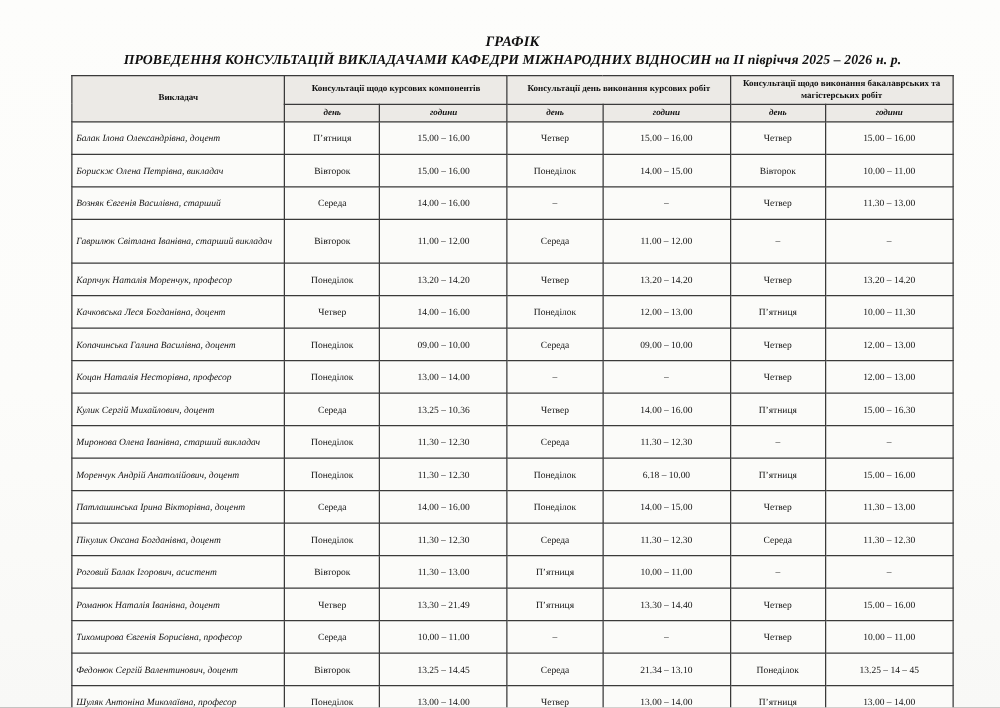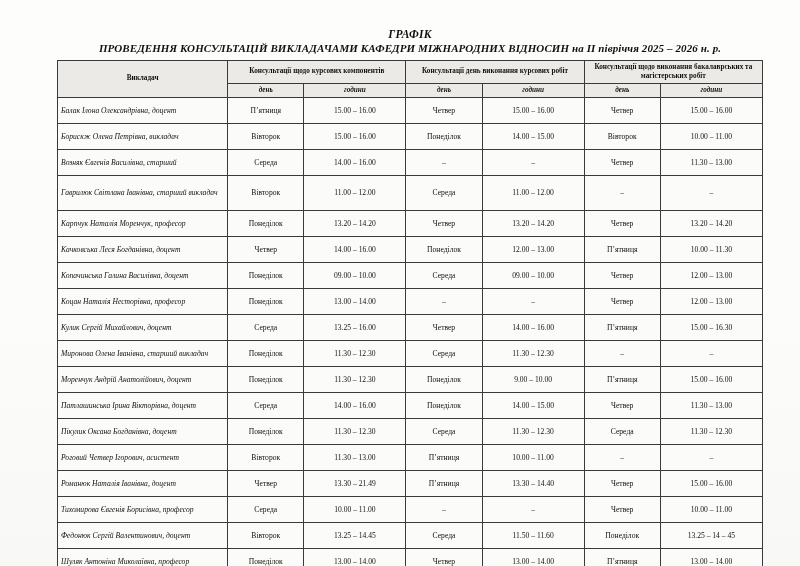--- a/index.html
+++ b/index.html
@@ -211,41 +211,41 @@
             <td class="cell">Понеділок</td>
             <td class="cell">13.00 – 14.00</td>
             <td class="cell">–</td>
             <td class="cell">–</td>
             <td class="cell">Четвер</td>
             <td class="cell">12.00 – 13.00</td>
           </tr>
           <tr>
             <td class="name">Кулик Сергій Михайлович, доцент</td>
             <td class="cell">Середа</td>
-            <td class="cell">13.25 – 16.00</td>
+            <td class="cell">13.25 – 10.36</td>
             <td class="cell">Четвер</td>
             <td class="cell">14.00 – 16.00</td>
             <td class="cell">П’ятниця</td>
             <td class="cell">15.00 – 16.30</td>
           </tr>
           <tr>
             <td class="name">Миронова Олена Іванівна, старший викладач</td>
             <td class="cell">Понеділок</td>
             <td class="cell">11.30 – 12.30</td>
             <td class="cell">Середа</td>
             <td class="cell">11.30 – 12.30</td>
             <td class="cell">–</td>
             <td class="cell">–</td>
           </tr>
           <tr>
             <td class="name">Моренчук Андрій Анатолійович, доцент</td>
             <td class="cell">Понеділок</td>
             <td class="cell">11.30 – 12.30</td>
             <td class="cell">Понеділок</td>
-            <td class="cell">9.00 – 10.00</td>
+            <td class="cell">6.18 – 10.00</td>
             <td class="cell">П’ятниця</td>
             <td class="cell">15.00 – 16.00</td>
           </tr>
           <tr>
             <td class="name">Патлашинська Ірина Вікторівна, доцент</td>
             <td class="cell">Середа</td>
             <td class="cell">14.00 – 16.00</td>
             <td class="cell">Понеділок</td>
             <td class="cell">14.00 – 15.00</td>
             <td class="cell">Четвер</td>
@@ -254,21 +254,21 @@
           <tr>
             <td class="name">Пікулик Оксана Богданівна, доцент</td>
             <td class="cell">Понеділок</td>
             <td class="cell">11.30 – 12.30</td>
             <td class="cell">Середа</td>
             <td class="cell">11.30 – 12.30</td>
             <td class="cell">Середа</td>
             <td class="cell">11.30 – 12.30</td>
           </tr>
           <tr>
-            <td class="name">Роговий Четвер Ігорович, асистент</td>
+            <td class="name">Роговий Балак Ігорович, асистент</td>
             <td class="cell">Вівторок</td>
             <td class="cell">11.30 – 13.00</td>
             <td class="cell">П’ятниця</td>
             <td class="cell">10.00 – 11.00</td>
             <td class="cell">–</td>
             <td class="cell">–</td>
           </tr>
           <tr>
             <td class="name">Романюк Наталія Іванівна, доцент</td>
             <td class="cell">Четвер</td>
@@ -285,21 +285,21 @@
             <td class="cell">–</td>
             <td class="cell">–</td>
             <td class="cell">Четвер</td>
             <td class="cell">10.00 – 11.00</td>
           </tr>
           <tr>
             <td class="name">Федонюк Сергій Валентинович, доцент</td>
             <td class="cell">Вівторок</td>
             <td class="cell">13.25 – 14.45</td>
             <td class="cell">Середа</td>
-            <td class="cell">11.50 – 11.60</td>
+            <td class="cell">21.34 – 13.10</td>
             <td class="cell">Понеділок</td>
             <td class="cell">13.25 – 14 – 45</td>
           </tr>
           <tr>
             <td class="name">Шуляк Антоніна Миколаївна, професор</td>
             <td class="cell">Понеділок</td>
             <td class="cell">13.00 – 14.00</td>
             <td class="cell">Четвер</td>
             <td class="cell">13.00 – 14.00</td>
             <td class="cell">П’ятниця</td>

